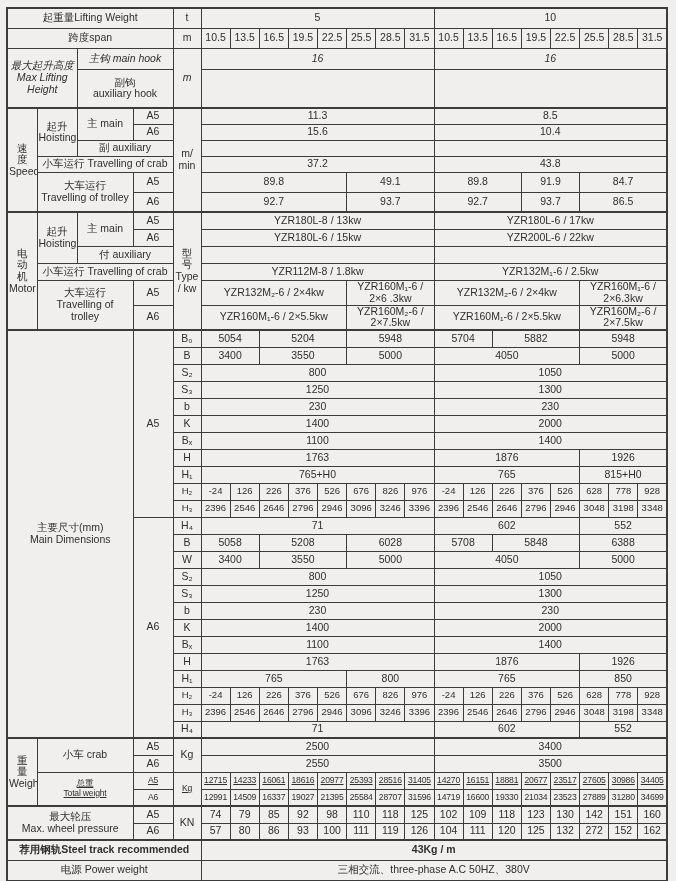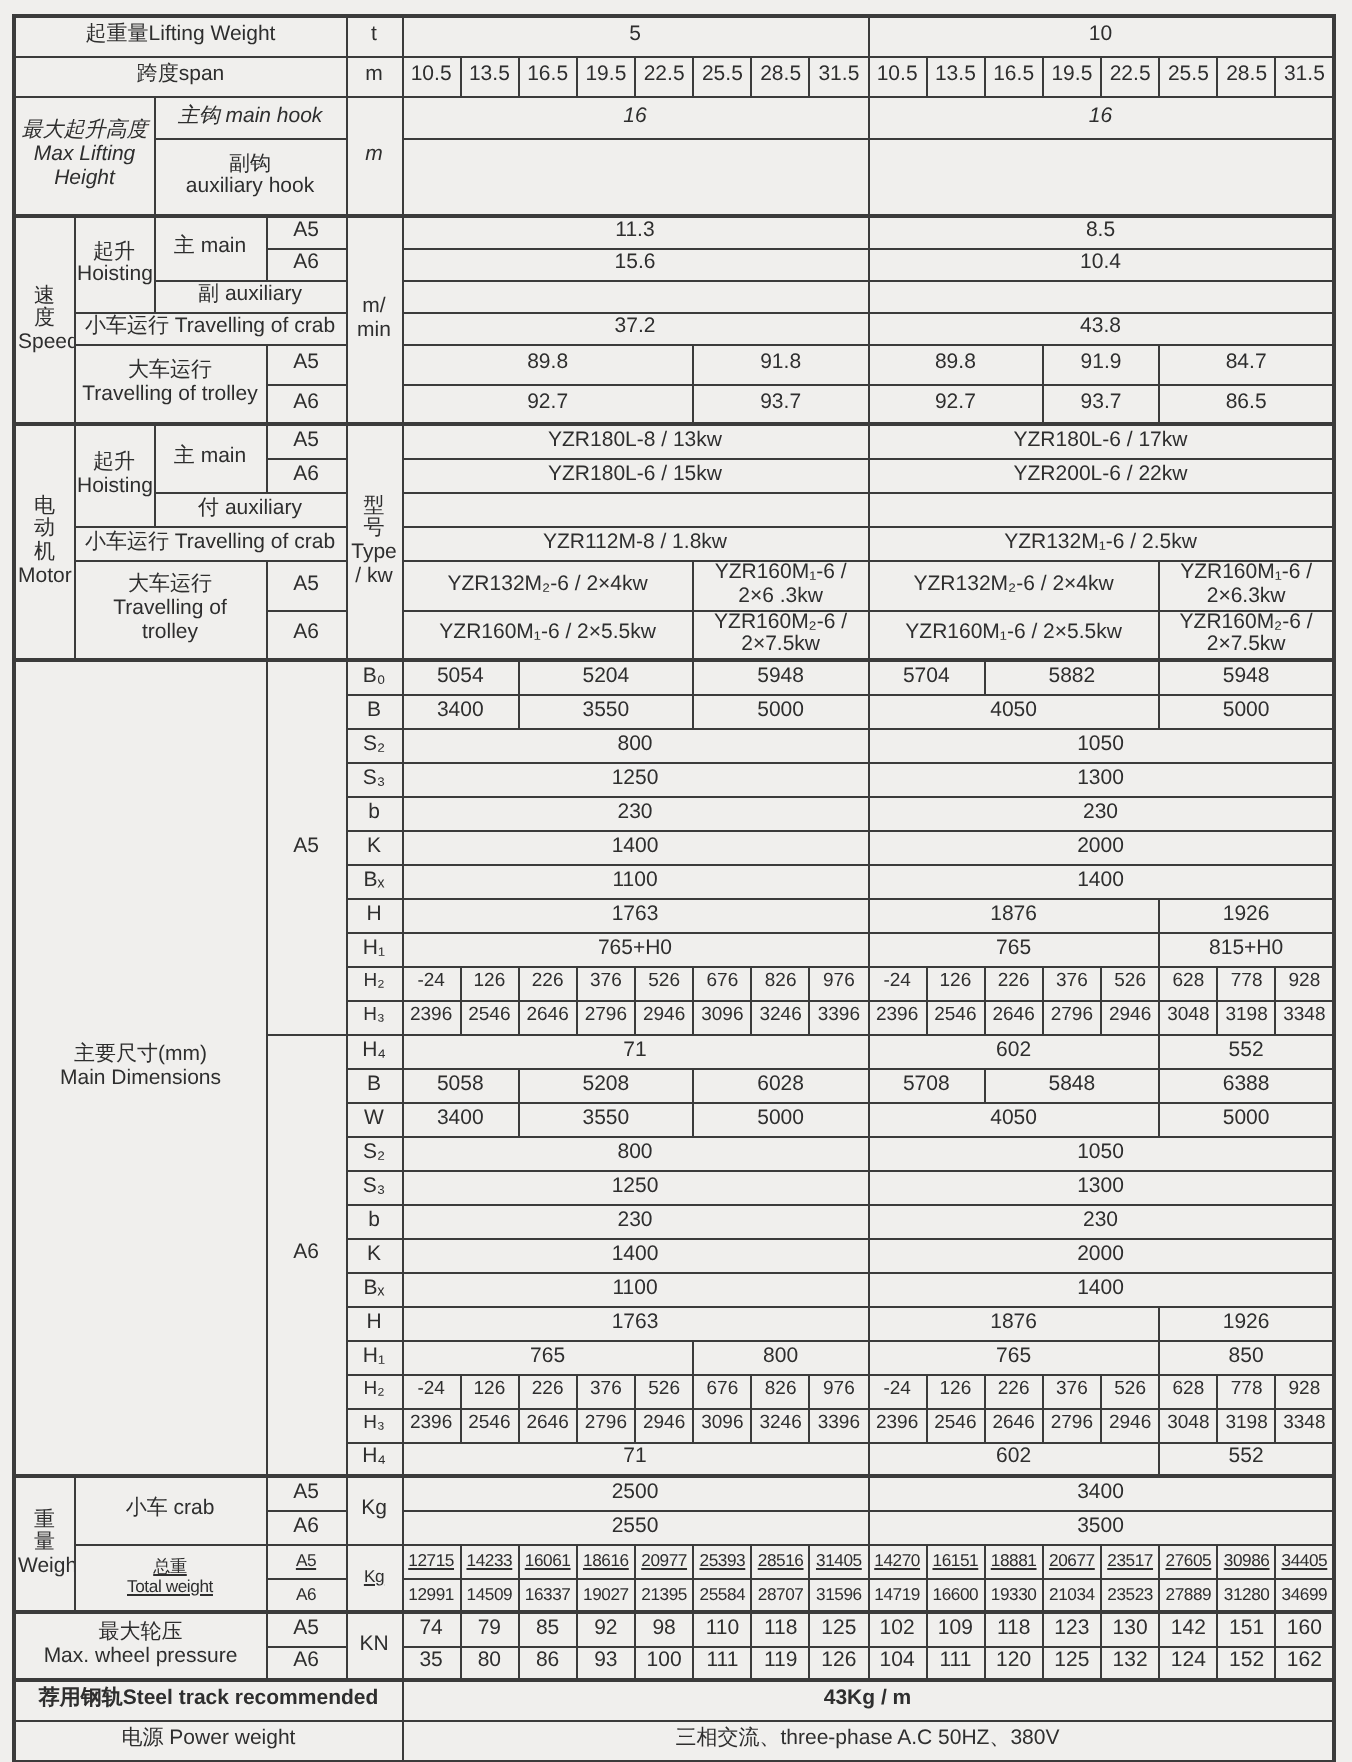--- a/index.html
+++ b/index.html
@@ -101,21 +101,21 @@
         <tr style="height: 16px;">
           <td colspan="3">小车运行 Travelling of crab</td>
           <td colspan="8">37.2</td>
           <td colspan="8">43.8</td>
         </tr>
         <tr style="height: 20px;">
           <td colspan="2" rowspan="2">大车运行
 Travelling of trolley</td>
           <td>A5</td>
           <td colspan="5">89.8</td>
-          <td colspan="3">91.8</td>
+          <td colspan="3">49.1</td>
           <td colspan="3">89.8</td>
           <td colspan="2">91.9</td>
           <td colspan="3">84.7</td>
         </tr>
         <tr style="height: 20px;">
           <td>A6</td>
           <td colspan="5">92.7</td>
           <td colspan="3">93.7</td>
           <td colspan="3">92.7</td>
           <td colspan="2">93.7</td>
@@ -447,34 +447,34 @@
           <td>109</td>
           <td>118</td>
           <td>123</td>
           <td>130</td>
           <td>142</td>
           <td>151</td>
           <td>160</td>
         </tr>
         <tr style="height: 17px;">
           <td>A6</td>
-          <td>35</td>
+          <td>57</td>
           <td>80</td>
           <td>86</td>
           <td>93</td>
           <td>100</td>
           <td>111</td>
           <td>119</td>
           <td>126</td>
           <td>104</td>
           <td>111</td>
           <td>120</td>
           <td>125</td>
           <td>132</td>
-          <td>124</td>
+          <td>272</td>
           <td>152</td>
           <td>162</td>
         </tr>
         <tr class="sec" style="height: 20px; font-weight: bold;">
           <td colspan="5">荐用钢轨Steel track recommended</td>
           <td colspan="16">43Kg / m</td>
         </tr>
         <tr style="height: 21px;">
           <td colspan="5">电源  Power weight</td>
           <td colspan="16">三相交流、three-phase A.C 50HZ、380V</td>

